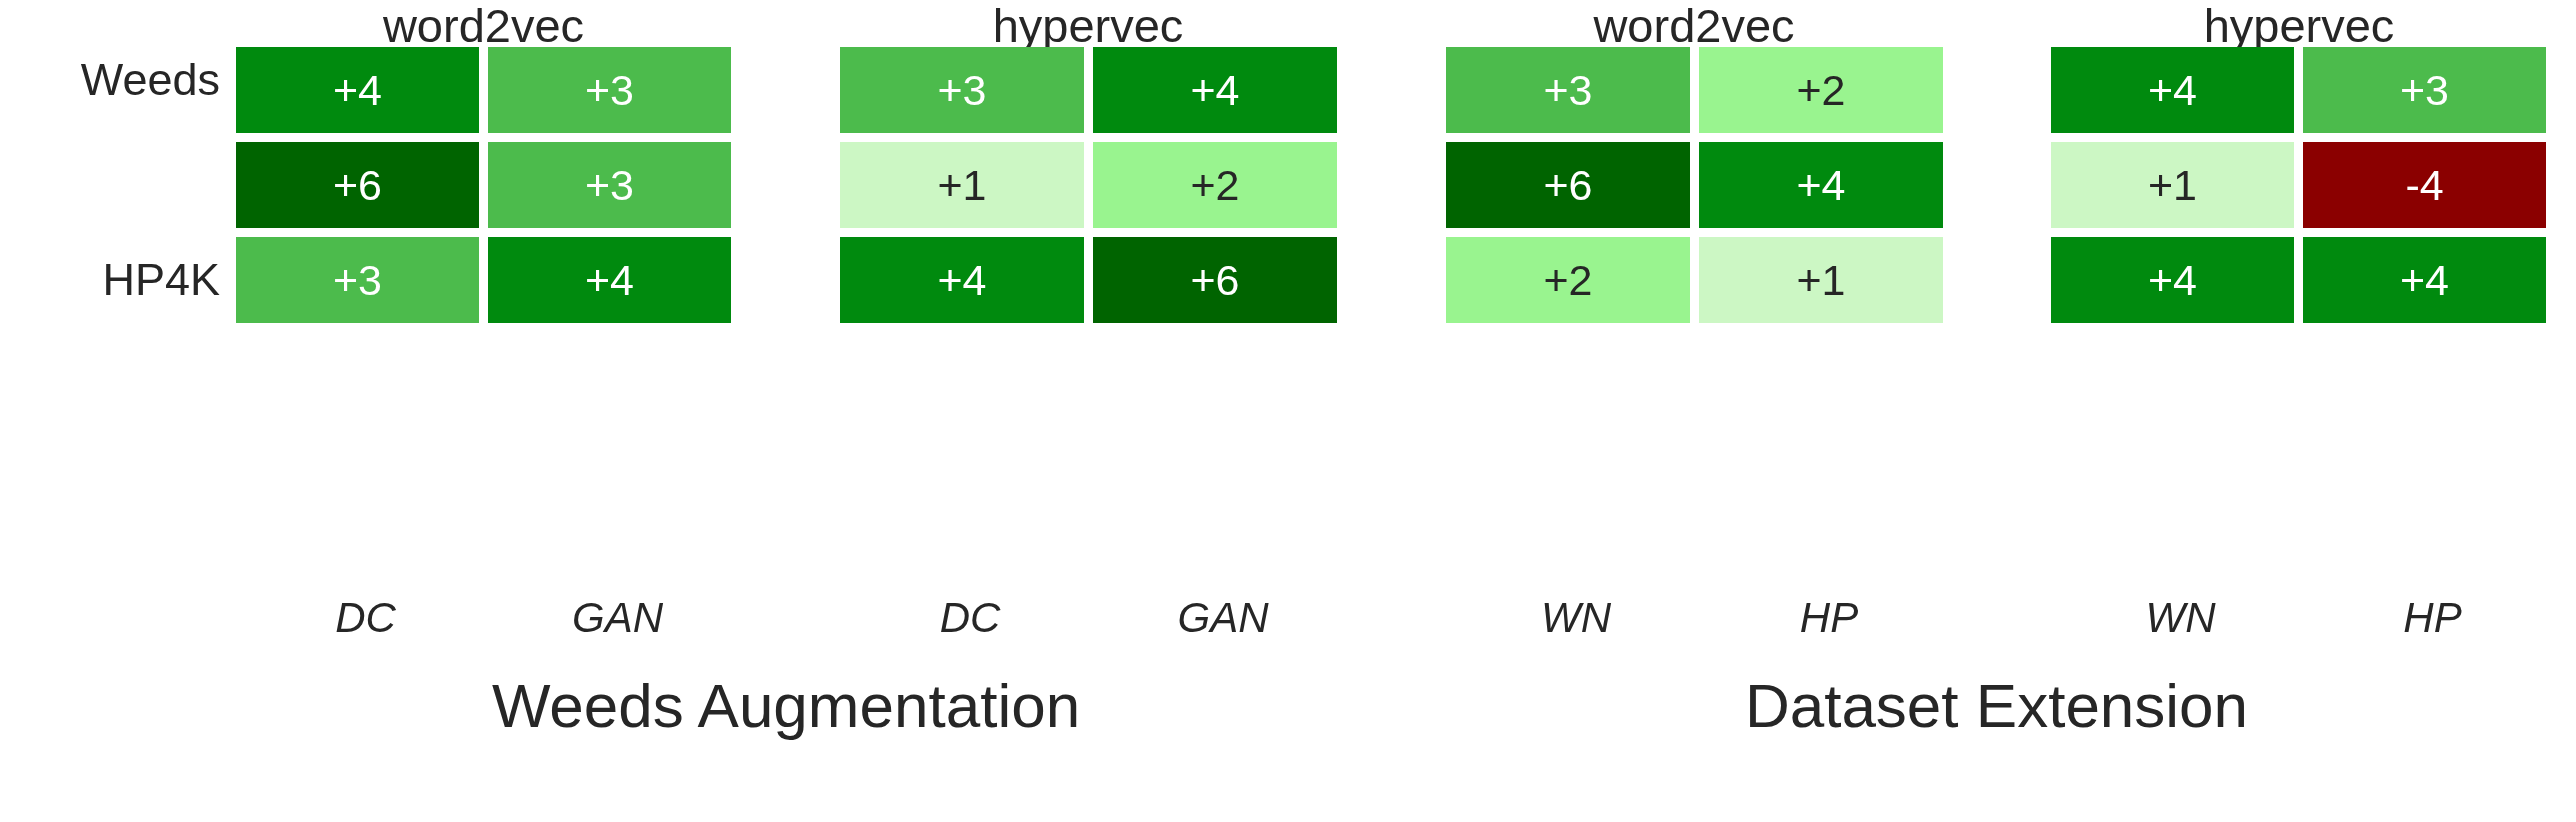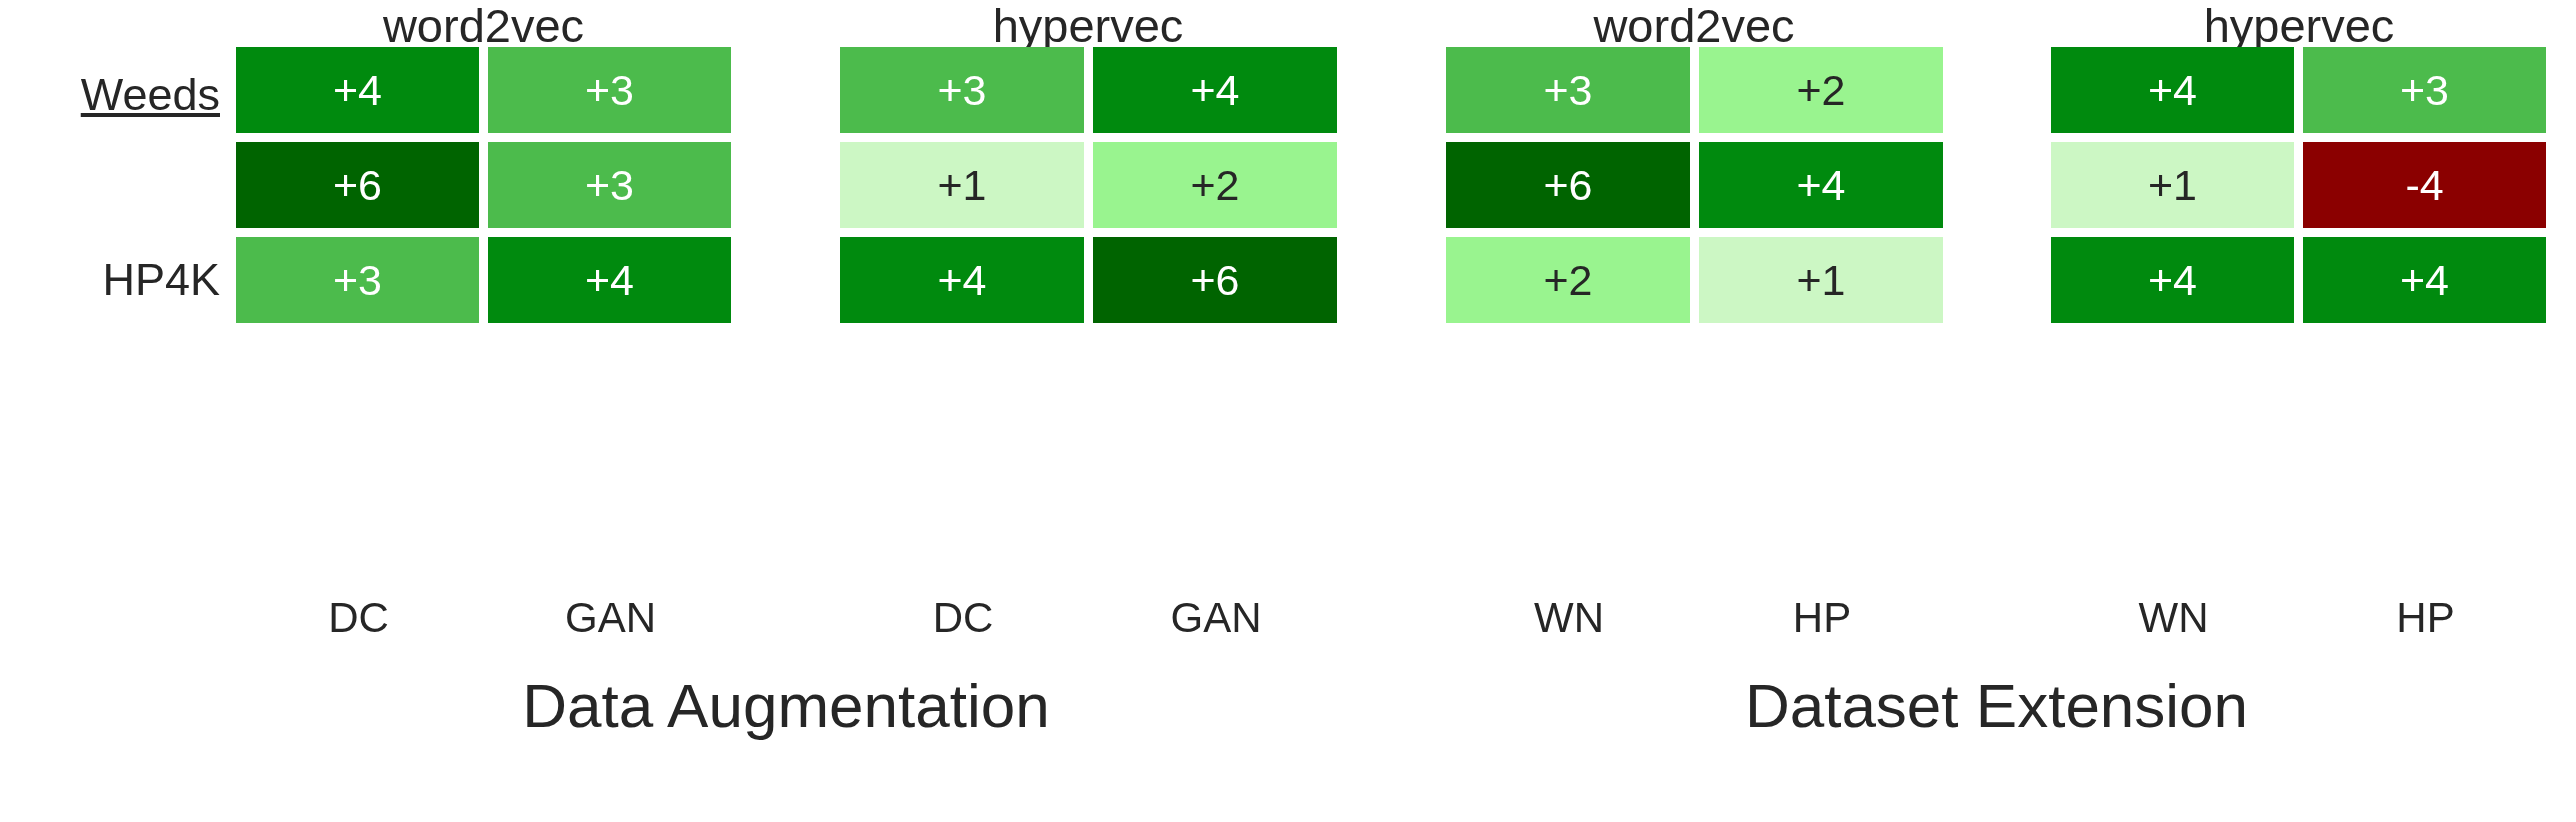--- a/index.html
+++ b/index.html
@@ -69,23 +69,24 @@
     position: absolute;
     display: flex;
     align-items: center;
     justify-content: center;
     font-size: 43px;
     line-height: 1;
   }
   .col-labels {
     position: absolute;
     top: 597px;
-    left: 1px;
+    left: 8px;
     width: 100%;
     height: 50px;
+    font-style: italic;
   }
   .col-label {
     position: absolute;
     top: 0;
     text-align: center;
     font-size: 42px;
     color: #262626;
     line-height: 1;
     white-space: nowrap;
   }
@@ -100,21 +101,21 @@
     line-height: 1;
     white-space: nowrap;
   }
 </style>
 </head>
 <body>
 
 <div id="figure">
 
   <div class="row-labels">
-      <div class="row-label" style="top: 25px; text-decoration: underline;">Weeds</div>
+      <div class="row-label" style="top: 10px;">Weeds</div>
       <div class="row-label" style="top: 210px; margin-left: 43px;">HP4K</div>
     </div>
 
   <div id="panels-host">
       <div class="panel" style="left: 236px; width: 495px;">
         <div class="panel-title">word2vec</div>
         <div class="grid">
           <div class="cell" style="left: 0px; top: 0px; width: 243px; height: 86px; background: rgb(0, 138, 14); color: rgb(255, 255, 255);">+4</div>
           <div class="cell" style="left: 252px; top: 0px; width: 243px; height: 86px; background: rgb(76, 187, 76); color: rgb(255, 255, 255);">+3</div>
           <div class="cell" style="left: 0px; top: 95px; width: 243px; height: 86px; background: rgb(0, 100, 0); color: rgb(255, 255, 255);">+6</div>
@@ -168,18 +169,18 @@
           <div class="cell" style="left: 252px; top: 190px; width: 243px; height: 86px; background: rgb(0, 138, 14); color: rgb(255, 255, 255);">+4</div>
         </div>
         <div class="col-labels">
           <div class="col-label" style="left: 0px; width: 243px;">WN</div>
           <div class="col-label" style="left: 252px; width: 243px;">HP</div>
         </div>
       </div>
     </div>
 
   <div id="captions-host">
-      <div class="group-caption" style="left: 236px; width: 1100px;">Data Augmentation</div>
+      <div class="group-caption" style="left: 236px; width: 1100px;">Weeds Augmentation</div>
       <div class="group-caption" style="left: 1446px; width: 1101px;">Dataset Extension</div>
     </div>
 
 </div>
 
 
 </body></html>

